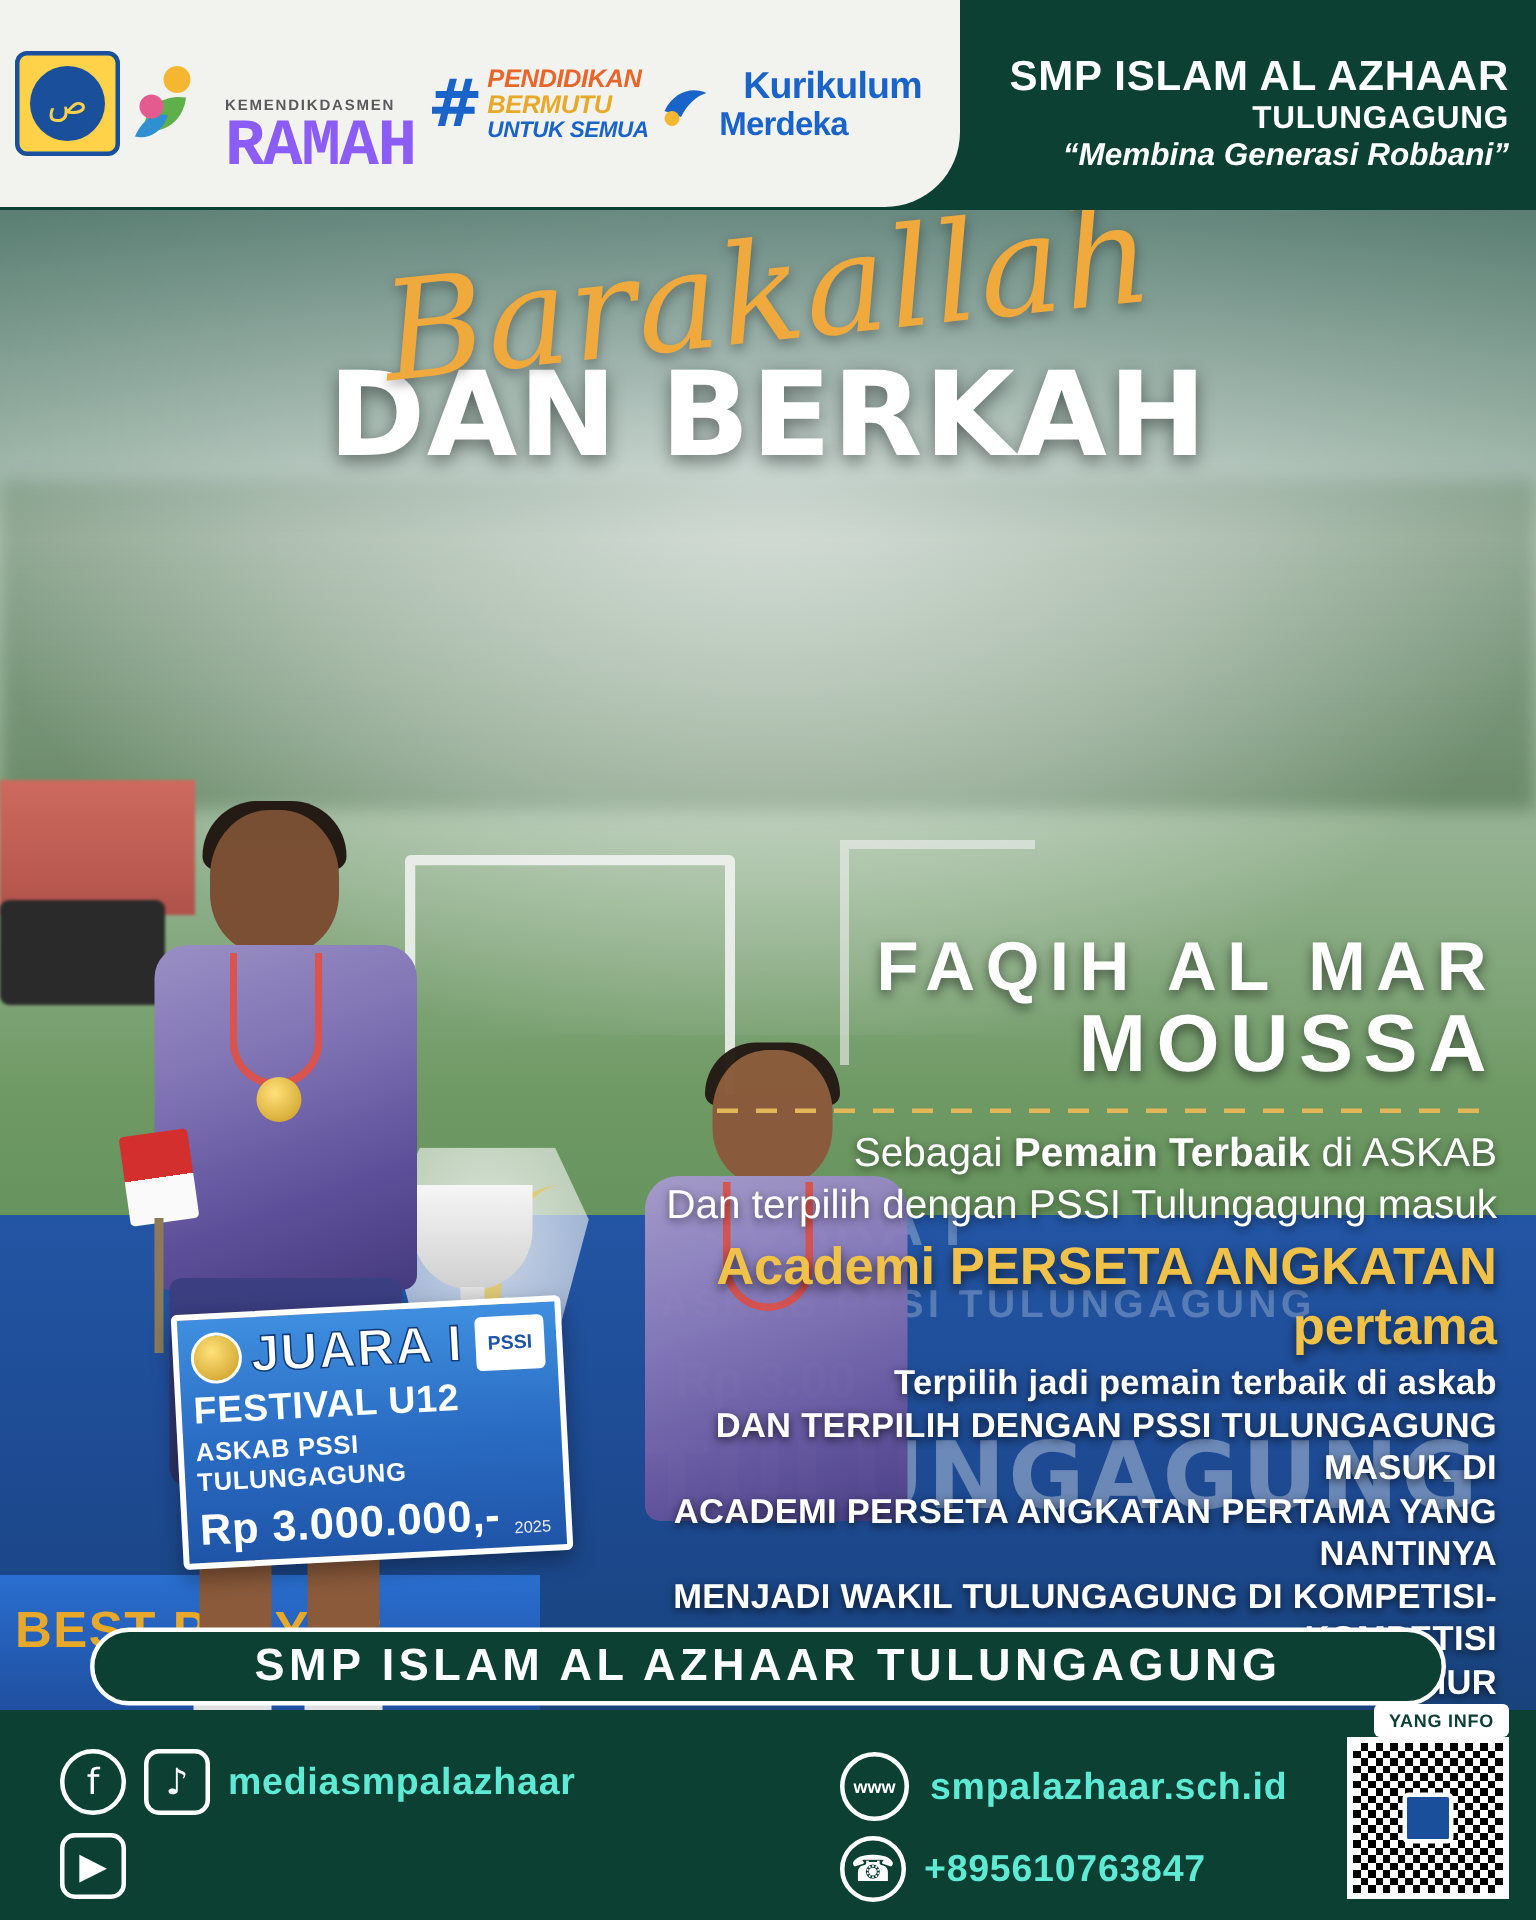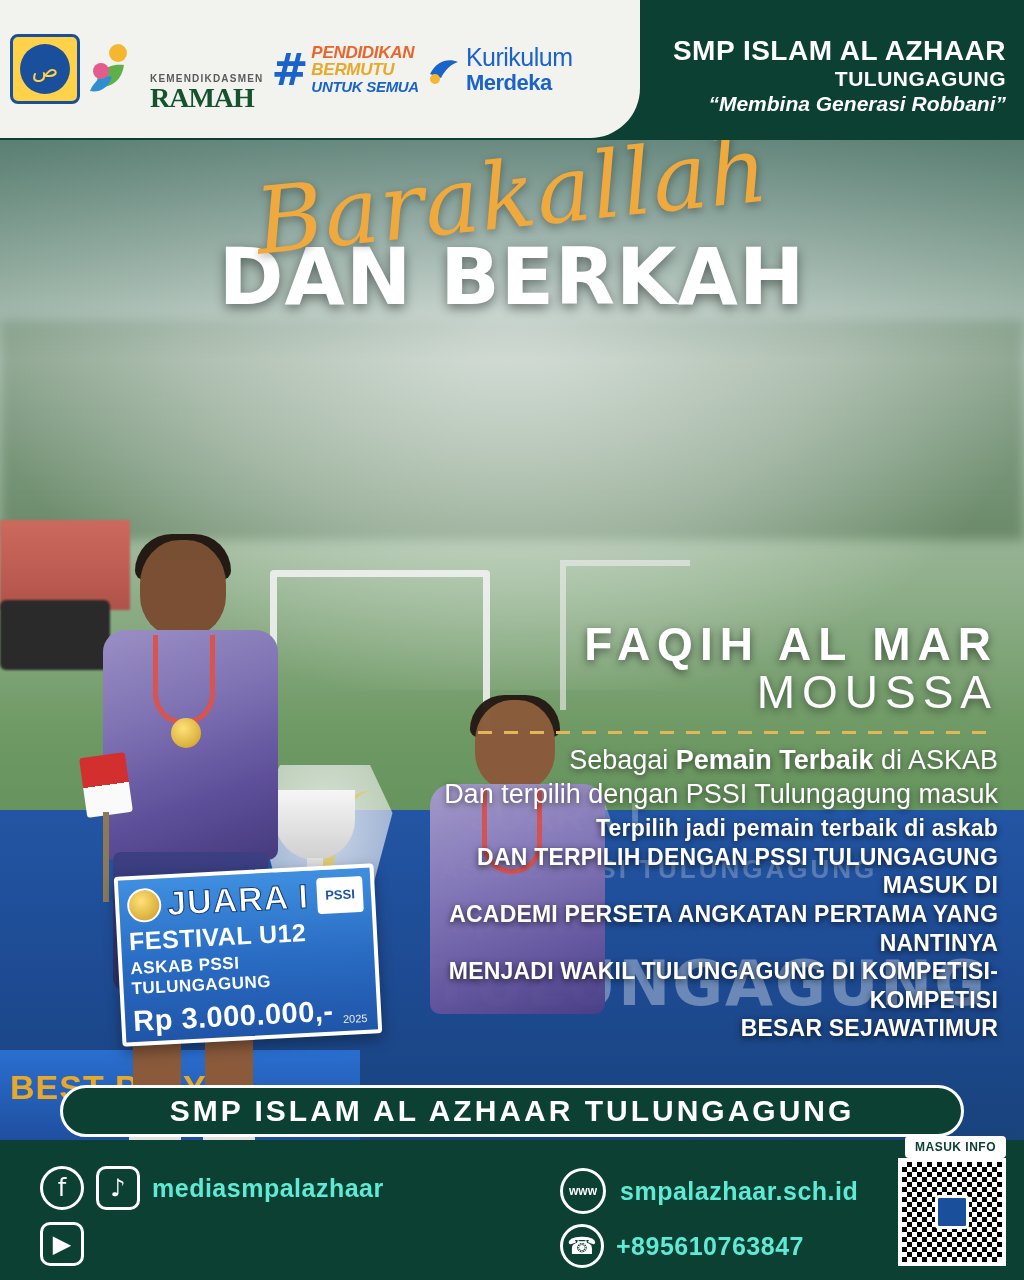--- a/index.html
+++ b/index.html
@@ -45,33 +45,33 @@
     font-size: 22px; display: flex; align-items: center; justify-content: center;
     font-family: "DejaVu Sans", sans-serif;
   }
   .logo-ramah { display: flex; align-items: center; gap: 4px; }
   .ramah-mark { width: 58px; height: 56px; position: relative; flex: 0 0 auto; }
   .ramah-text { line-height: 1; margin-top: 48px; }
   .ramah-top {
     font-size: 10px; letter-spacing: 1.2px; color: #5a5a5a; font-weight: bold;
   }
   .ramah-main {
-    font-size: 28px; font-weight: bold; color: #14532d;
-    letter-spacing: -1px; font-family: Liberation Serif, serif;
+    font-size: 44px; font-weight: bold; color: #8b5cf6;
+    letter-spacing: -1px; font-family: Liberation Mono, monospace;
   }
   .logo-bermutu { display: flex; align-items: center; gap: 3px; }
   .hash { font-size: 44px; font-weight: bold; color: #1a63c8; font-family: "DejaVu Sans", sans-serif; }
   .bermutu-lines { line-height: 1.02; font-style: italic; font-weight: bold; }
   .bl1 { font-size: 17px; color: #e8652b; letter-spacing: -0.3px;}
   .bl2 { font-size: 17px; color: #e8a92b; letter-spacing: -0.3px; font-style: italic;}
   .bl3 { font-size: 15px; color: #1a63c8; letter-spacing: -0.3px;}
   .logo-merdeka { display: flex; align-items: center; gap: 5px; }
   .merdeka-mark { width: 34px; height: 34px; flex: 0 0 auto; }
   .merdeka-text { line-height: 1.05; }
-  .mt1 { font-size: 25px; font-weight: normal; color: #1a63c8; letter-spacing: -0.5px;}
+  .mt1 { font-size: 25px; font-weight: bold; color: #1a63c8; letter-spacing: -0.5px; margin-left: 16px;}
   .mt2 { font-size: 22px; font-weight: bold; color: #1a63c8; letter-spacing: -0.5px;}
 
   .school-head {
     position: absolute; right: 18px; top: 34px;
     text-align: right; color: #ffffff;
     line-height: 1.18;
   }
   .school-head .l1 { font-size: 28px; font-weight: bold; letter-spacing: 0.5px;}
   .school-head .l2 { font-size: 21px; font-weight: bold; letter-spacing: 0.5px;}
   .school-head .l3 { font-size: 21px; font-weight: bold; font-style: italic; }
@@ -350,21 +350,21 @@
   .namebox {
     position: absolute; right: 26px; top: 620px; width: 560px;
     text-align: right; z-index: 14;
   }
   .name1 {
     font-size: 46px; font-weight: bold; color: #ffffff;
     letter-spacing: 7px; line-height: 1.05;
     text-shadow: 0 3px 8px rgba(0,0,0,0.5);
   }
   .name2 {
-    font-size: 46px; font-weight: normal; color: #ffffff;
+    font-size: 54px; font-weight: bold; color: #ffffff;
     letter-spacing: 7px; line-height: 1.05;
     text-shadow: 0 3px 8px rgba(0,0,0,0.5);
   }
   .divider-dots {
     margin: 14px 0 10px auto; width: 520px; height: 3px;
     background: repeating-linear-gradient(90deg,#e3b657 0 14px, rgba(0,0,0,0) 14px 26px);
   }
   .line-sebagai {
     font-size: 27px; color: #ffffff; line-height: 1.25;
     text-shadow: 0 2px 6px rgba(0,0,0,0.55);
@@ -538,20 +538,21 @@
   <div class="namebox">
     <div class="name1">FAQIH AL MAR</div>
     <div class="name2">MOUSSA</div>
     <div class="divider-dots"></div>
     <div class="line-sebagai">
       <span>Sebagai</span>
       <b>Pemain Terbaik</b>
       <span>di ASKAB</span>
     </div>
     <div class="line-terpilih">Dan terpilih dengan PSSI Tulungagung masuk</div>
+    <div class="academi">Academi PERSETA ANGKATAN pertama</div>
     <div class="detail-block">
       <div>Terpilih jadi pemain terbaik di askab</div>
       <div>DAN TERPILIH DENGAN PSSI TULUNGAGUNG MASUK DI</div>
       <div>ACADEMI PERSETA ANGKATAN PERTAMA YANG NANTINYA</div>
       <div>MENJADI WAKIL TULUNGAGUNG DI KOMPETISI-KOMPETISI</div>
       <div>BESAR SEJAWATIMUR</div>
     </div>
   </div>
 
   <div class="schoolbar">
@@ -624,21 +625,21 @@
     <div class="f-web">
       <div class="globe">www</div>
       <div class="f-text">smpalazhaar.sch.id</div>
     </div>
 
     <div class="f-phone">
       <div class="ic round">☎</div>
       <div class="f-text">+895610763847</div>
     </div>
 
-    <div class="moreinfo">MASUK INFO</div>
+    <div class="moreinfo">YANG INFO</div>
     <div class="qr">
       <div class="qr-inner">
         <div class="qr-logo"></div>
       </div>
     </div>
   </div>
 
 </div>
 
 </body></html>

